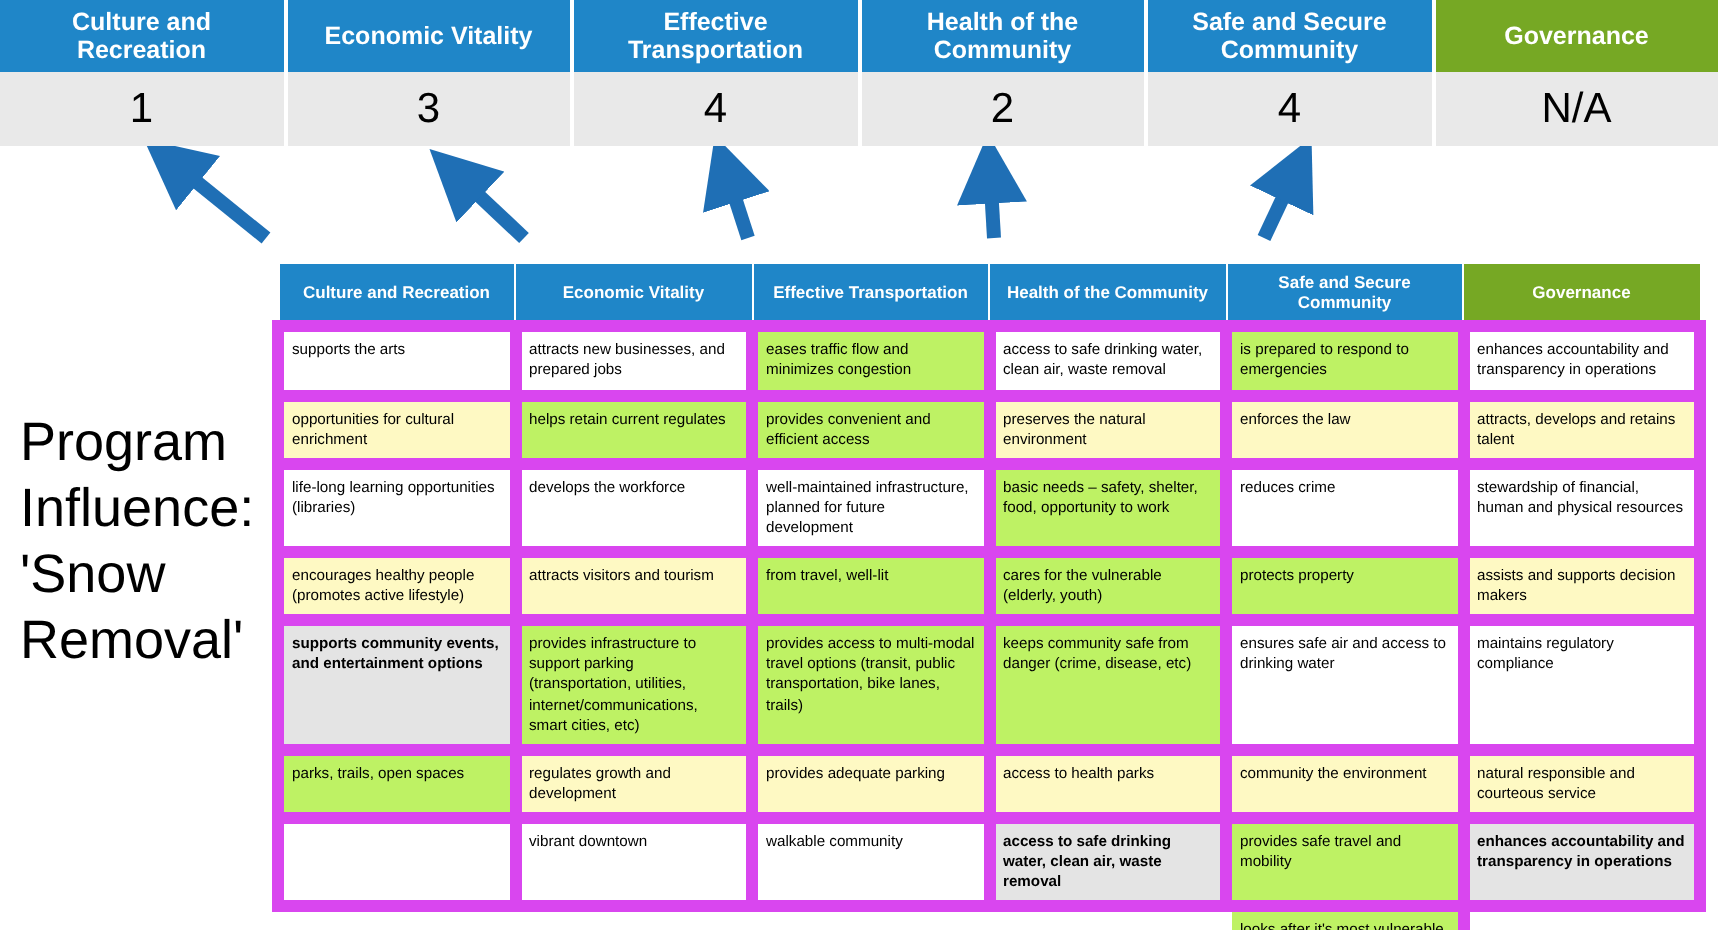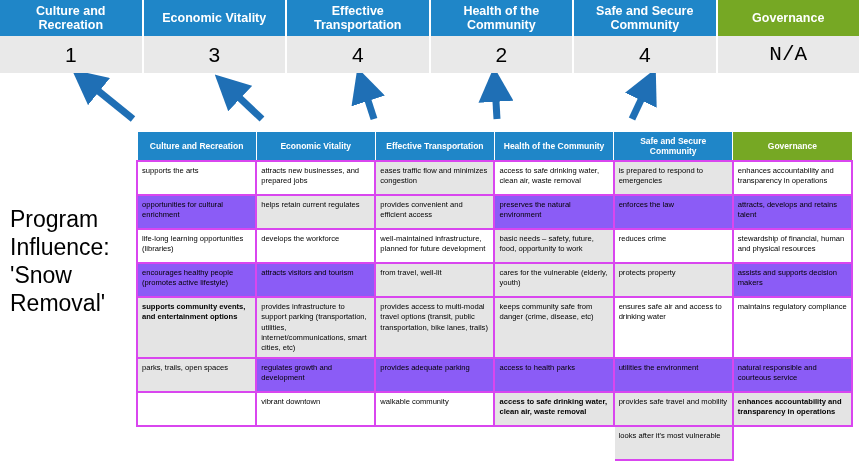--- a/index.html
+++ b/index.html
@@ -55,38 +55,38 @@
   .score-cell {
     flex: 1 1 0;
     display: flex;
     align-items: center;
     justify-content: center;
     font-size: 21px;
     color: #000000;
     box-sizing: border-box;
     border-right: 2px solid #ffffff;
   }
-  .score-cell:last-child { border-right: none; font-family: Liberation Mono, monospace; }
+  .score-cell:last-child { border-right: none; }
 
   
   #arrows {
     position: absolute;
     left: 0;
     top: 73px;
     width: 859px;
     height: 58px;
   }
 
   
   #caption {
     position: absolute;
     left: 10px;
     top: 205px;
     width: 120px;
-    font-size: 23px;
+    font-size: 27px;
     line-height: 1.22;
     color: #000000;
   }
 
   
   #matrix {
     position: absolute;
     left: 136px;
     top: 131px;
     width: 717px;
@@ -106,30 +106,30 @@
     border: 1px solid #ffffff;
     box-sizing: border-box;
   }
   #matrix th.h-blue { background: #1f86c8; }
   #matrix th.h-green { background: #76a824; }
   #matrix td {
     font-size: 7.6px;
     line-height: 1.33;
     vertical-align: top;
     padding: 4px 4px;
-    border: 2px solid #d946ef;
+    border: 6px solid #d946ef;
     color: #000000;
     background: #ffffff;
     height: 34px;
     box-sizing: border-box;
   }
   #matrix td.grey { background: #e4e4e4; font-weight: bold; }
-  #matrix td.hl { background: #e5e5e5; }
+  #matrix td.hl { background: #bef264; }
   #matrix td.blank { background: #ffffff; border-color: #ffffff; }
-  #matrix tr.r-grey td:not(.hl) { background: #8b5cf6; }
+  #matrix tr.r-grey td:not(.hl) { background: #fef9c3; }
 </style>
 </head>
 <body>
 
 <div id="top-band">
   <div class="top-cell top-blue">
     <span>Culture and Recreation</span>
   </div>
   <div class="top-cell top-blue">
     <span>Economic Vitality</span>
@@ -210,21 +210,21 @@
       <td class="hl">helps retain current regulates</td>
       <td class="hl">provides convenient and efficient access</td>
       <td>preserves the natural environment</td>
       <td>enforces the law</td>
       <td>attracts, develops and retains talent</td>
     </tr>
     <tr>
       <td>life-long learning opportunities (libraries)</td>
       <td>develops the workforce</td>
       <td>well-maintained infrastructure, planned for future development</td>
-      <td class="hl">basic needs – safety, future, food, opportunity to work</td>
+      <td class="hl">basic needs – safety, shelter, food, opportunity to work</td>
       <td>reduces crime</td>
       <td>stewardship of financial, human and physical resources</td>
     </tr>
     <tr class="r-grey">
       <td>encourages healthy people (promotes active lifestyle)</td>
       <td>attracts visitors and tourism</td>
       <td class="hl">from travel, well-lit</td>
       <td class="hl">cares for the vulnerable (elderly, youth)</td>
       <td class="hl">protects property</td>
       <td>assists and supports decision makers</td>
@@ -235,21 +235,21 @@
       <td class="hl">provides access to multi-modal travel options (transit, public transportation, bike lanes, trails)</td>
       <td class="hl">keeps community safe from danger (crime, disease, etc)</td>
       <td>ensures safe air and access to drinking water</td>
       <td>maintains regulatory compliance</td>
     </tr>
     <tr class="r-grey">
       <td class="hl">parks, trails, open spaces</td>
       <td>regulates growth and development</td>
       <td>provides adequate parking</td>
       <td>access to health parks</td>
-      <td>utilities the environment</td>
+      <td>community the environment</td>
       <td>natural responsible and courteous service</td>
     </tr>
     <tr>
       <td></td>
       <td>vibrant downtown</td>
       <td>walkable community</td>
       <td class="grey">access to safe drinking water, clean air, waste removal</td>
       <td class="hl">provides safe travel and mobility</td>
       <td class="grey">enhances accountability and transparency in operations</td>
     </tr>

